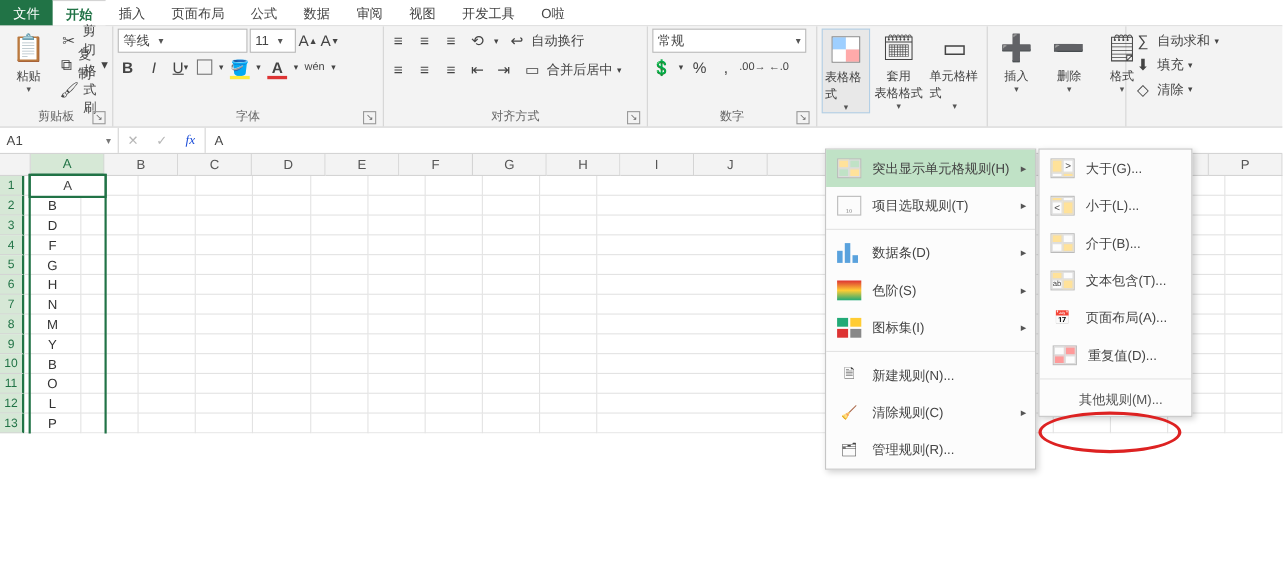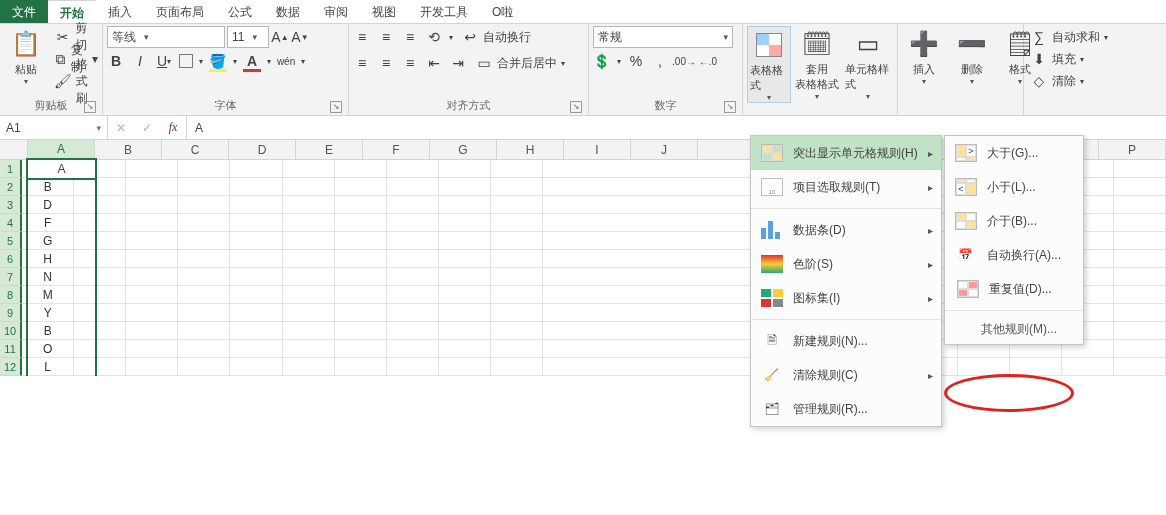--- a/index.html
+++ b/index.html
@@ -84,21 +84,21 @@
 
   
   .fbar{
     display:flex;align-items:stretch;height:24px;border-bottom:1px solid #d4d4d4;background:#fff;
   }
   .namebox{width:108px;border-right:1px solid #d4d4d4;display:flex;align-items:center;
     padding:0 6px;justify-content:space-between;}
   .namebox .caret{font-size:9px;color:#777;}
   .fx-btns{display:flex;align-items:center;border-right:1px solid #d4d4d4;}
   .fx-btns span{width:26px;text-align:center;color:#b7b7b7;}
-  .fx-btns .fx{font-style:italic;font-family:"Times New Roman";color:#701a75;}
+  .fx-btns .fx{font-style:italic;font-family:"Times New Roman";color:#1d4ed8;}
   .fcontent{flex:1;display:flex;align-items:center;padding:0 8px;}
 
   
   .grid{position:relative;}
   .corner{position:absolute;left:0;top:0;width:28px;height:20px;background:#f3f3f3;
     border-right:1px solid #d4d4d4;border-bottom:1px solid #d4d4d4;}
   .colhdrs{display:flex;margin-left:28px;height:20px;}
   .colhdr{width:67px;background:#f3f3f3;border-right:1px solid #d4d4d4;
     border-bottom:1px solid #d4d4d4;display:flex;align-items:center;justify-content:center;
     color:#555;font-size:12px;}
@@ -645,20 +645,40 @@
         <div class="cell"></div>
         <div class="cell"></div>
         <div class="cell" style="width: 401px;"></div>
         <div class="cell"></div>
         <div class="cell"></div>
         <div class="cell"></div>
         <div class="cell"></div>
         <div class="cell"></div>
         <div class="cell"></div>
       </div>
+      <div class="gridrow">
+        <div class="rowhdr sel">13</div>
+        <div class="cell" style="justify-content: center;">P</div>
+        <div class="cell"></div>
+        <div class="cell"></div>
+        <div class="cell"></div>
+        <div class="cell"></div>
+        <div class="cell"></div>
+        <div class="cell"></div>
+        <div class="cell"></div>
+        <div class="cell"></div>
+        <div class="cell"></div>
+        <div class="cell" style="width: 401px;"></div>
+        <div class="cell"></div>
+        <div class="cell"></div>
+        <div class="cell"></div>
+        <div class="cell"></div>
+        <div class="cell"></div>
+        <div class="cell"></div>
+      </div>
     </div>
   <div class="sel-range"></div>
   <div class="active-cell">
       <span>A</span>
     </div>
 </div>
 
 <div class="menu menu1">
   <div class="item hover">
     <span class="micon">
@@ -754,22 +774,33 @@
         <span class="cell-icon">
           <span></span>
           <span></span>
           <span></span>
           <span></span>
         </span>
       </span>
     <span>介于(B)...</span>
   </div>
   <div class="item">
+    <span class="micon">
+        <span class="cell-icon">
+          <span></span>
+          <span></span>
+          <span style="font-size:7px;display:flex;align-items:center;justify-content:center;">ab</span>
+          <span></span>
+        </span>
+      </span>
+    <span>文本包含(T)...</span>
+  </div>
+  <div class="item">
     <span class="micon">📅</span>
-    <span>自动换行(A)...</span>
+    <span>页面布局(A)...</span>
   </div>
   <div class="item" style="position:relative;padding-left:12px;">
     <span class="micon">
         <span class="dup-icon">
           <span></span>
           <span></span>
           <span></span>
           <span></span>
         </span>
       </span>

